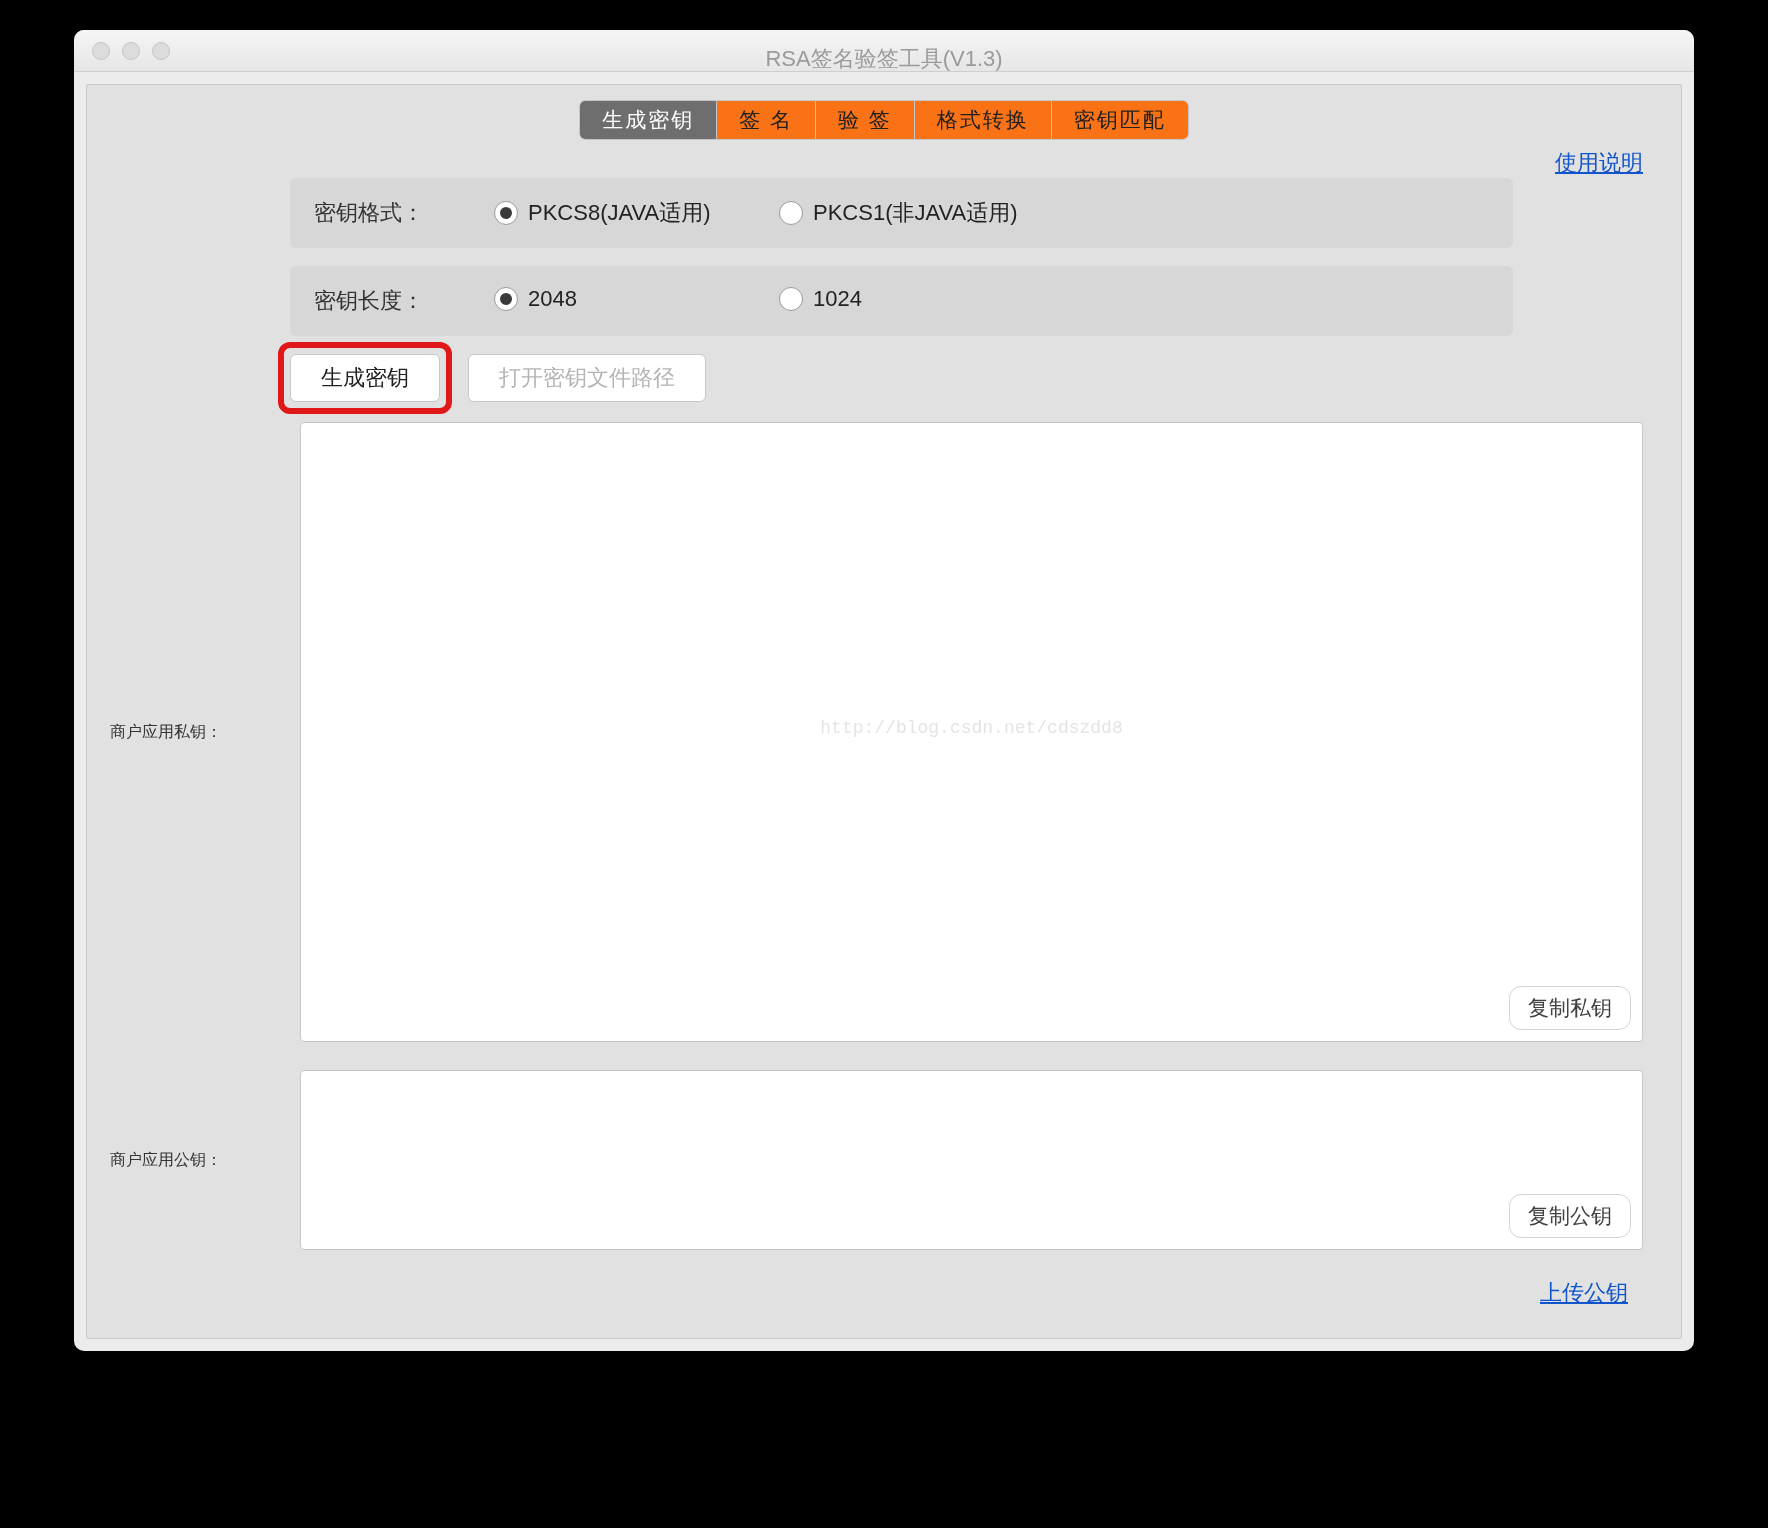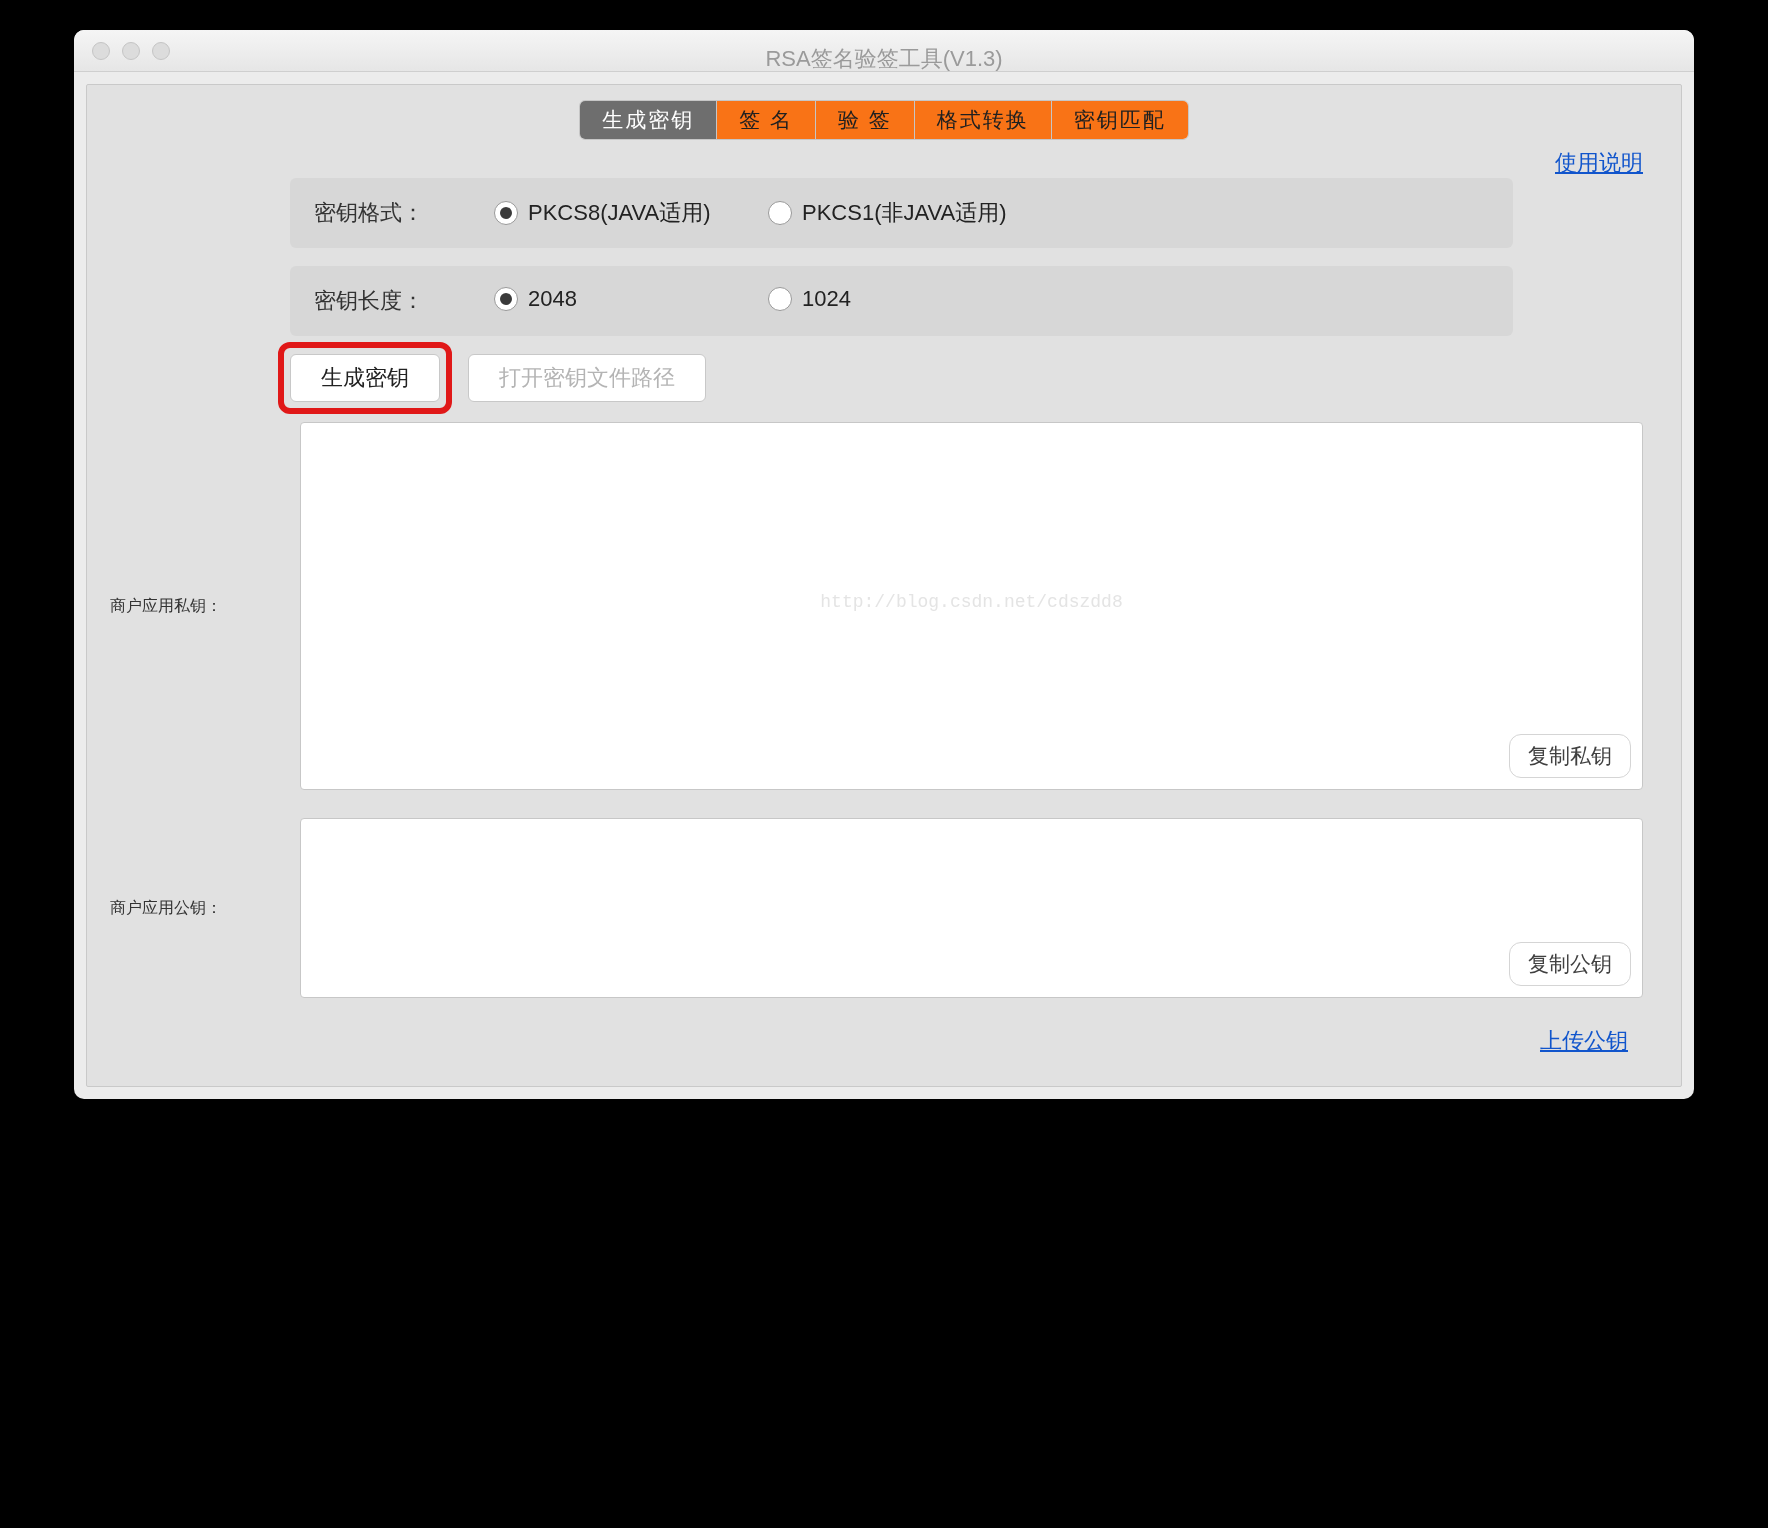--- a/index.html
+++ b/index.html
@@ -126,21 +126,21 @@
     
     .option-label {
       font-size: 22px;
       color: #333;
       min-width: 130px;
     }
     
     .radio-group {
       display: flex;
       align-items: center;
-      gap: 24px;
+      gap: 35px;
     }
     
     .radio-item {
       display: flex;
       align-items: center;
       gap: 10px;
       cursor: pointer;
       min-width: 250px;
     }
     
@@ -229,21 +229,21 @@
     
     .textarea {
       width: 100%;
       background: #fff;
       border: 1px solid #c7c7c7;
       border-radius: 4px;
       position: relative;
     }
     
     .textarea.large {
-      height: 368px;
+      height: 620px;
     }
     
     .textarea.small {
       height: 180px;
     }
     
     .watermark {
       position: absolute;
       top: 50%;
       left: 50%;

